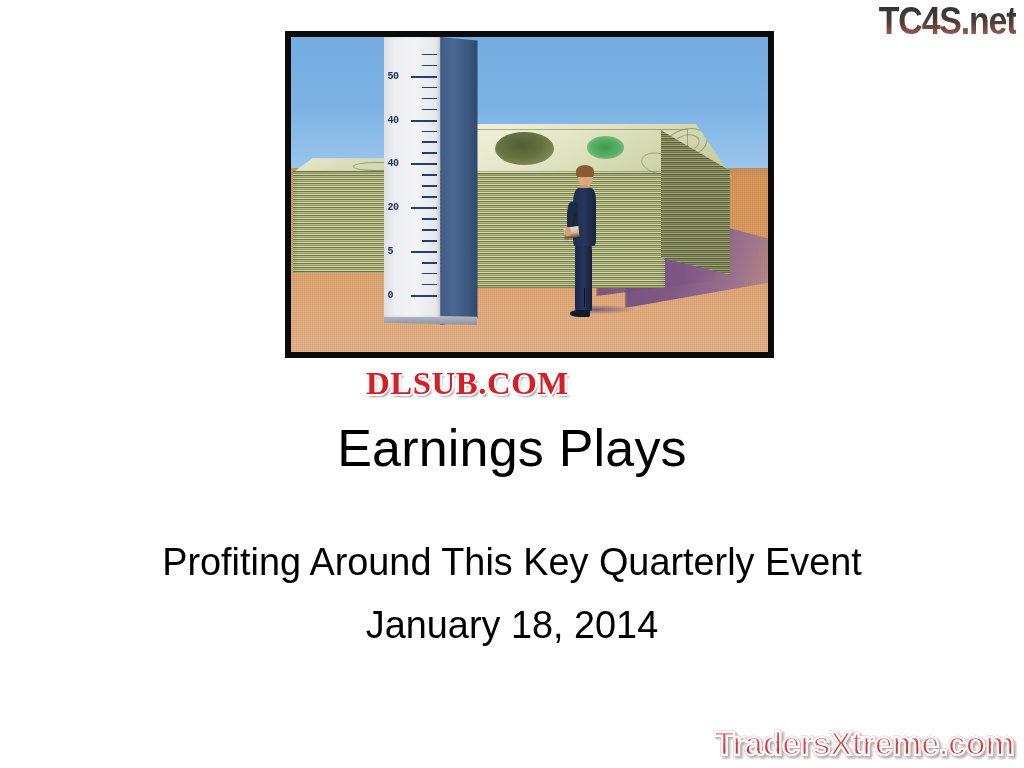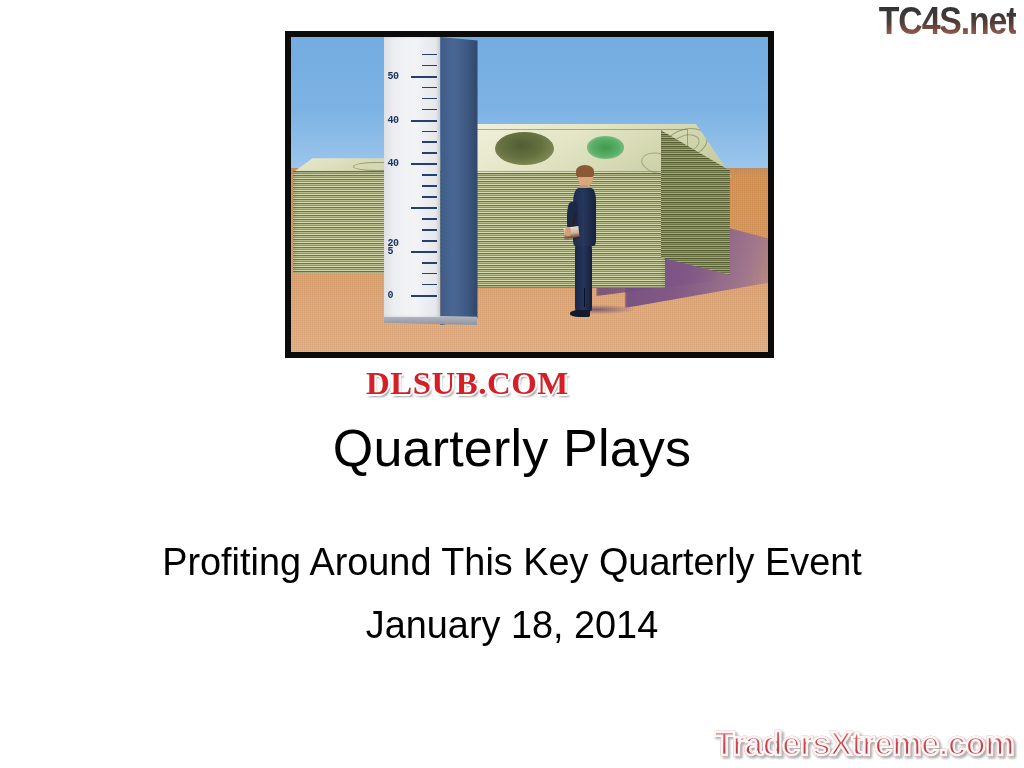--- a/index.html
+++ b/index.html
@@ -522,29 +522,29 @@
         <div class="tick major" style="top: 29.455%;"></div>
         <div class="tick minor" style="top: 25.545%;"></div>
         <div class="tick minor" style="top: 21.636%;"></div>
         <div class="tick minor" style="top: 17.727%;"></div>
         <div class="tick major" style="top: 13.818%;"></div>
         <div class="tick minor" style="top: 9.909%;"></div>
         <div class="tick minor" style="top: 6%;"></div>
         <div class="tick-label" style="top: 13.818%;">50</div>
         <div class="tick-label" style="top: 29.455%; text-align: right;">40</div>
         <div class="tick-label" style="top: 45.091%;">40</div>
-        <div class="tick-label" style="top: 60.727%; margin-top: 36px;">20</div>
+        <div class="tick-label" style="top: 60.727%;">20</div>
         <div class="tick-label" style="top: 76.364%;">5</div>
         <div class="tick-label" style="top: 92%;">0</div>
       </div>
 
   </div>
 </div>
 
 <div id="dlsub-watermark">DLSUB.COM</div>
 
-<div id="slide-title">Quarterly Plays</div>
+<div id="slide-title">Earnings Plays</div>
 
 <div id="slide-subtitle">Profiting Around This Key Quarterly Event</div>
 
 <div id="slide-date">January 18, 2014</div>
 
 <div id="tradersxtreme-logo">TradersXtreme.com</div>
 
 </body></html>

